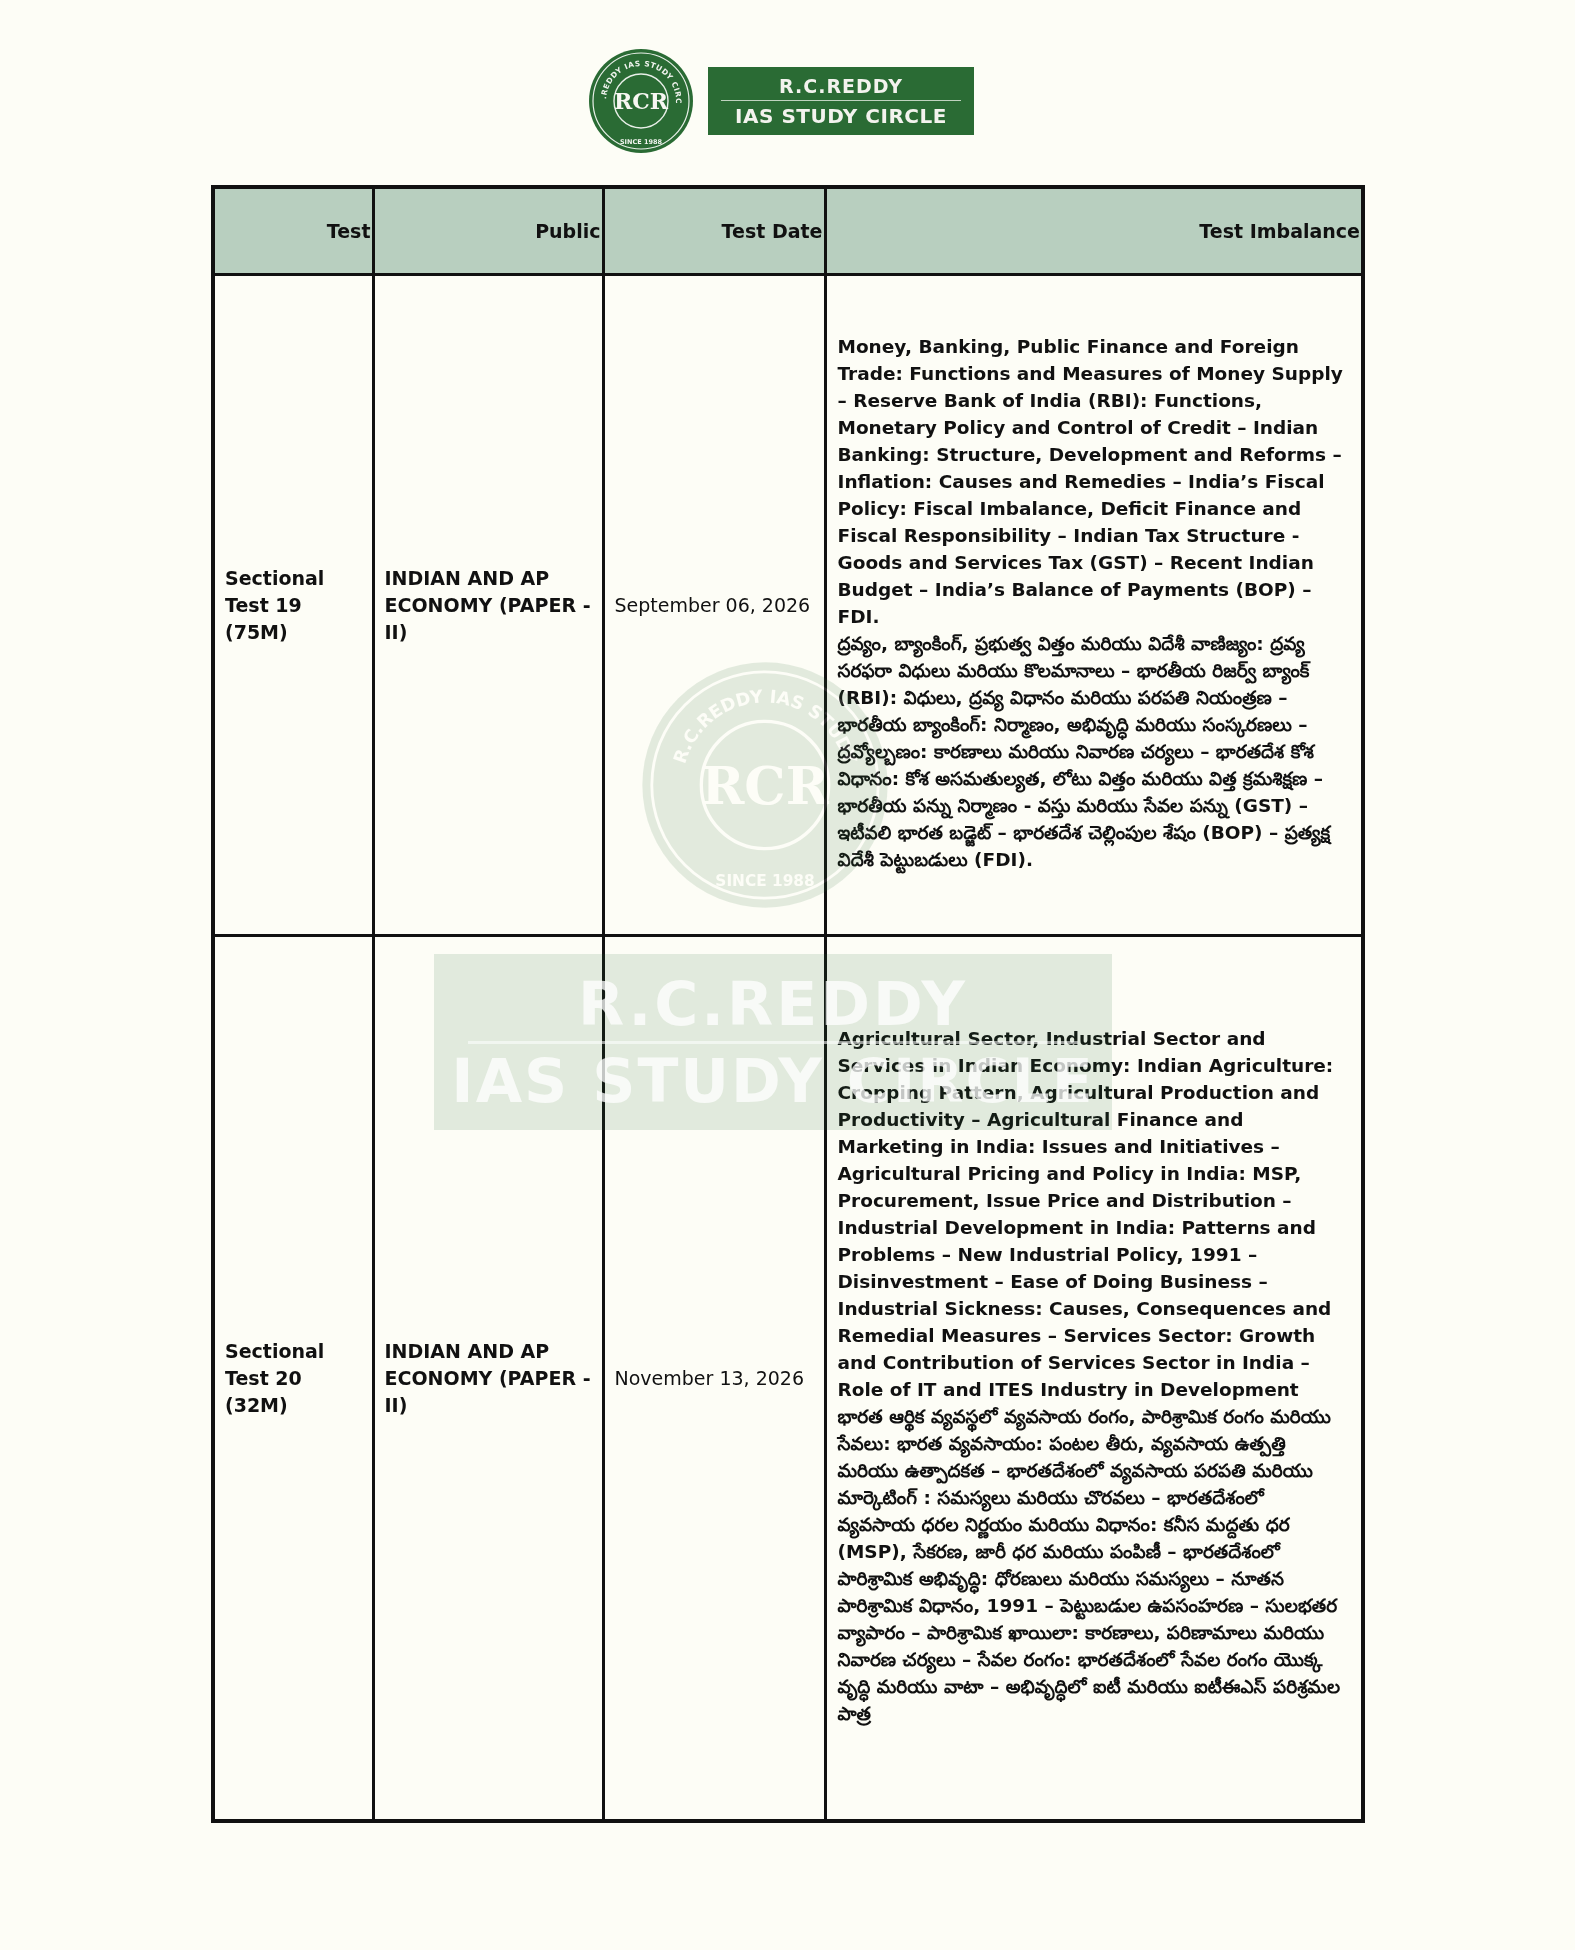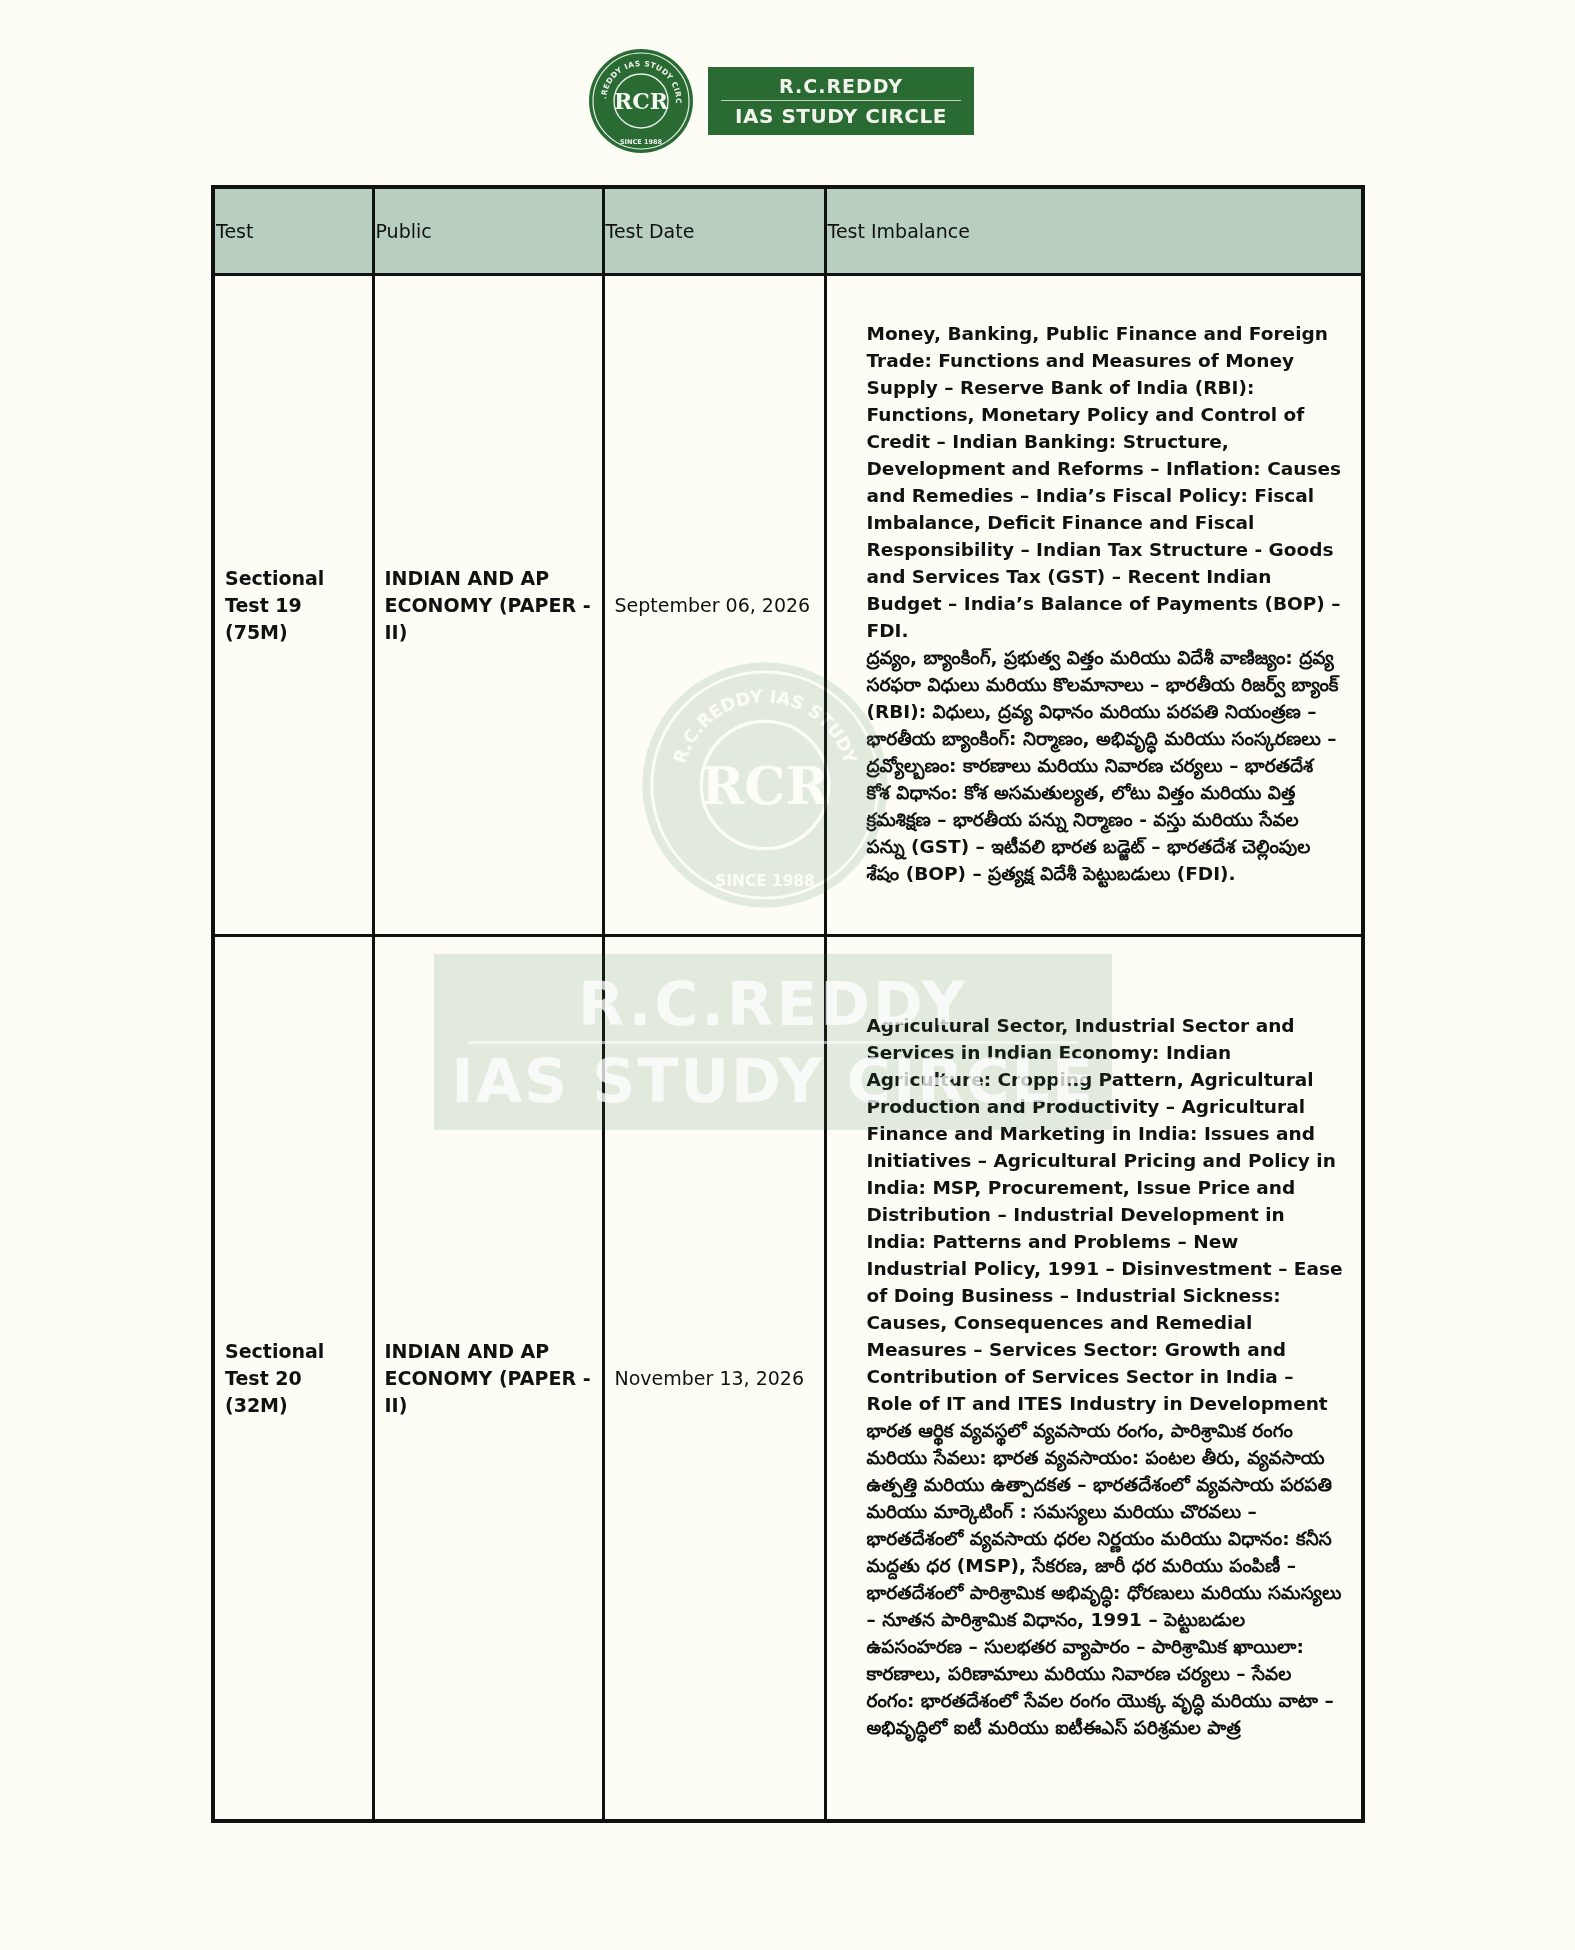--- a/index.html
+++ b/index.html
@@ -85,37 +85,37 @@
     border: 4px solid #111;
   }
   table.sched th, table.sched td {
     border: 3px solid #111;
     vertical-align: middle;
   }
   table.sched th {
     background: #b8cfbf;
     height: 82px;
     font-size: 19px;
-    font-weight: normal;
-    text-align: left;
+    font-weight: bold;
+    text-align: right;
   }
   col.c1 { width: 160px; }
   col.c2 { width: 230px; }
   col.c3 { width: 222px; }
   col.c4 { width: auto; }
   td.center {
     text-align: left;
     font-size: 19px;
     line-height: 27px;
     padding: 0 10px;
   }
   td.bold { font-weight: bold; }
   td.date { font-weight: normal; }
   td.syl {
-    padding: 24px 18px 28px 40px;
+    padding: 24px 18px 28px 11px;
     font-size: 18.5px;
     line-height: 27px;
     font-weight: bold;
     text-align: left;
   }
   td.syl p { margin: 0; }
   tr.row1 td { height: 606px; }
   tr.row2 td { height: 830px; }
 </style>
 </head>

